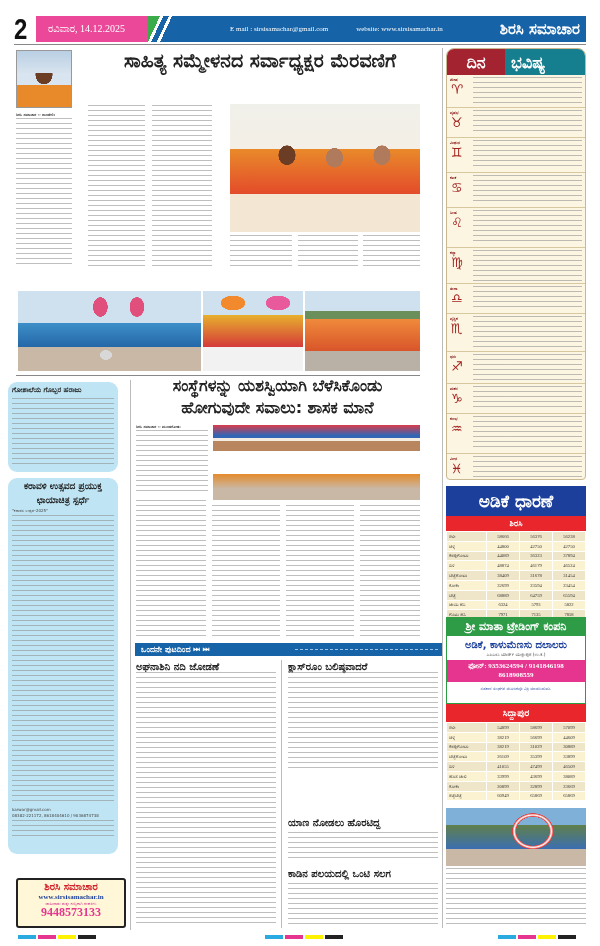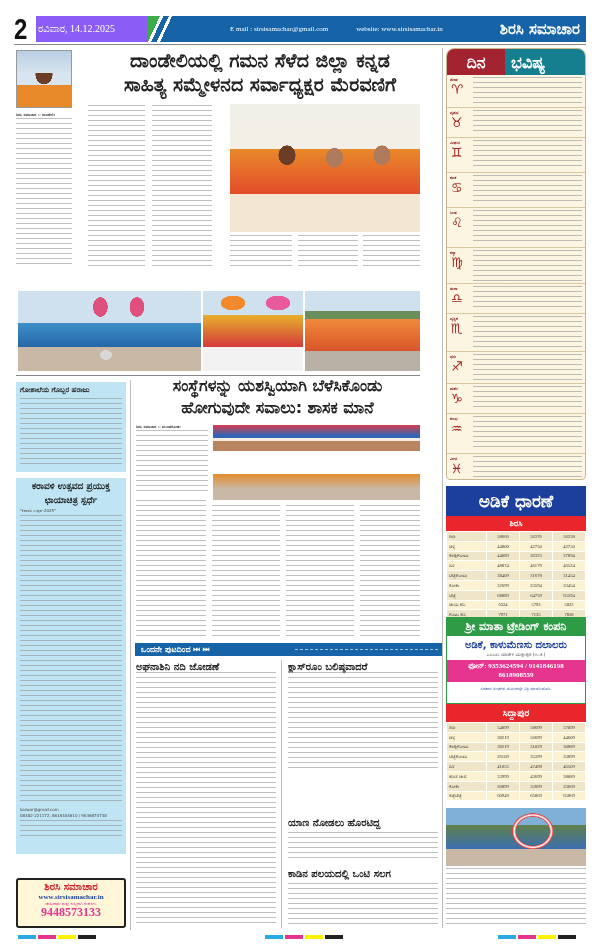--- a/index.html
+++ b/index.html
@@ -2,21 +2,21 @@
 <html><head>
 <meta charset="utf-8">
 <style>
   * { box-sizing: border-box; margin: 0; padding: 0; }
   html, body { width: 600px; height: 946px; background: #fff; overflow: hidden; }
   body { font-family: "DejaVu Sans", sans-serif; color: #222; position: relative; }
 
   
   .masthead { position: absolute; top: 16px; left: 14px; width: 572px; height: 26px; display: flex; align-items: stretch; }
   .page-num { font-family: "Liberation Sans", sans-serif; font-weight: bold; font-size: 30px; line-height: 26px; width: 22px; color: #111; transform: scaleX(0.8); transform-origin: left; }
-  .date-box { background: #8b5cf6; color: #fff; width: 112px; font-family: "Liberation Serif", serif; font-size: 10px; display: flex; align-items: center; padding-left: 2px; clip-path: polygon(0 0, 100% 0, 100% 100%, 0 100%); }
+  .date-box { background: #ec4899; color: #fff; width: 112px; font-family: "Liberation Serif", serif; font-size: 10px; display: flex; align-items: center; padding-left: 12px; clip-path: polygon(0 0, 100% 0, 100% 100%, 0 100%); }
   .slash { width: 28px; background: linear-gradient(115deg, #3cab4a 0 30%, #fff 30% 38%, #1663a8 38% 52%, #fff 52% 60%, #1663a8 60%); }
   .blue-band { flex: 1; background: #1663a8; color: #fff; display: flex; align-items: center; font-family: "Liberation Serif", serif; font-size: 7px; }
   .blue-band .email { margin-left: 30px; padding-left: 24px; }
   .blue-band .web { margin-left: 28px; }
   .blue-band .brand { margin-left: auto; margin-right: 6px; font-size: 15px; font-weight: bold; font-family: "DejaVu Sans", sans-serif; }
   .rule { position: absolute; left: 14px; width: 572px; height: 1px; background: #888; }
 
   
   .txt { font-size: 3.6px; line-height: 5.3px; color: #444; text-align: justify; }
   .lines { background: repeating-linear-gradient(to bottom, #8a8a8a 0 1px, transparent 1px 5px); opacity: .55; }
@@ -52,21 +52,21 @@
   table.rates tr:nth-child(even) td { background: #fbf2d2; }
 
   .ad-box { top: 617px; height: 87px; border: 1px solid #2b9d43; background: #fff; }
   .ad-box .t1 { background: #2e9b47; color: #fff; font-size: 11px; font-weight: bold; text-align: center; height: 18px; line-height: 18px; }
   .ad-box .t2 { color: #1b3f9b; font-size: 10px; font-weight: bold; text-align: center; margin-top: 3px; }
   .ad-box .t3 { color: #444; font-size: 4.5px; text-align: center; margin-top: 1px; }
   .ad-box .phone { background: #e6358f; color: #fff; font-family: "Liberation Serif", serif; font-weight: bold; font-size: 7px; text-align: center; line-height: 9px; padding: 2px 0; margin-top: 3px; }
   .ad-box .t4 { font-size: 4.3px; color: #1b3f9b; text-align: center; margin-top: 4px; }
 
   
-  .lbox { position: absolute; left: 16px; width: 110px; background: #bfe4f3; }
+  .lbox { position: absolute; left: 8px; width: 110px; background: #bfe4f3; border-radius: 9px; }
   .lbox h3 { font-size: 7px; color: #222; padding: 4px 4px 2px; }
   .lbox h2 { font-size: 9px; color: #222; text-align: center; line-height: 11px; padding-top: 3px; }
 
   .promo { position: absolute; left: 16px; top: 878px; width: 110px; height: 50px; border: 2px solid #222; border-radius: 3px; background: #fff7d8; text-align: center; }
   .promo .b { color: #d3222a; font-weight: bold; font-size: 10px; line-height: 13px; }
   .promo .w { font-family: "Liberation Serif", serif; color: #1b3f9b; font-weight: bold; font-size: 7px; }
   .promo .s { color: #d11f8a; font-size: 4px; }
   .promo .p { font-family: "Liberation Serif", serif; color: #e6358f; font-weight: bold; font-size: 12px; line-height: 13px; }
 
   
@@ -93,21 +93,20 @@
   <div class="blue-band">
     <span class="email">E mail : sirsisamachar@gmail.com</span>
     <span class="web">website: www.sirsisamachar.in</span>
     <span class="brand">ಶಿರಸಿ ಸಮಾಚಾರ</span>
   </div>
 </div>
 <div class="rule" style="top:44px"></div>
 
 <div class="photo portrait"></div>
 <div class="lead-headline">
-  <div class="l1">ದಾಂಡೇಲಿಯಲ್ಲಿ ಗಮನ ಸೆಳೆದ ಜಿಲ್ಲಾ ಕನ್ನಡ</div>
   <div class="l2">ಸಾಹಿತ್ಯ ಸಮ್ಮೇಳನದ ಸರ್ವಾಧ್ಯಕ್ಷರ ಮೆರವಣಿಗೆ</div>
 </div>
 
 <div class="txt" style="position:absolute;left:16px;top:112px;width:56px;font-weight:bold;font-size:3.8px;">ಶಿರಸಿ ಸಮಾಚಾರ ›› ದಾಂಡೇಲಿ:</div>
 <div class="lines" style="position:absolute;left:16px;top:118px;width:56px;height:150px;"></div>
 <div class="lines" style="position:absolute;left:88px;top:105px;width:57px;height:163px;"></div>
 <div class="lines" style="position:absolute;left:152px;top:105px;width:60px;height:163px;"></div>
 
 <div class="photo" style="left:230px;top:104px;width:190px;height:128px;background:
   radial-gradient(ellipse 14px 16px at 30% 40%, #6b3d25 60%, transparent 62%),

